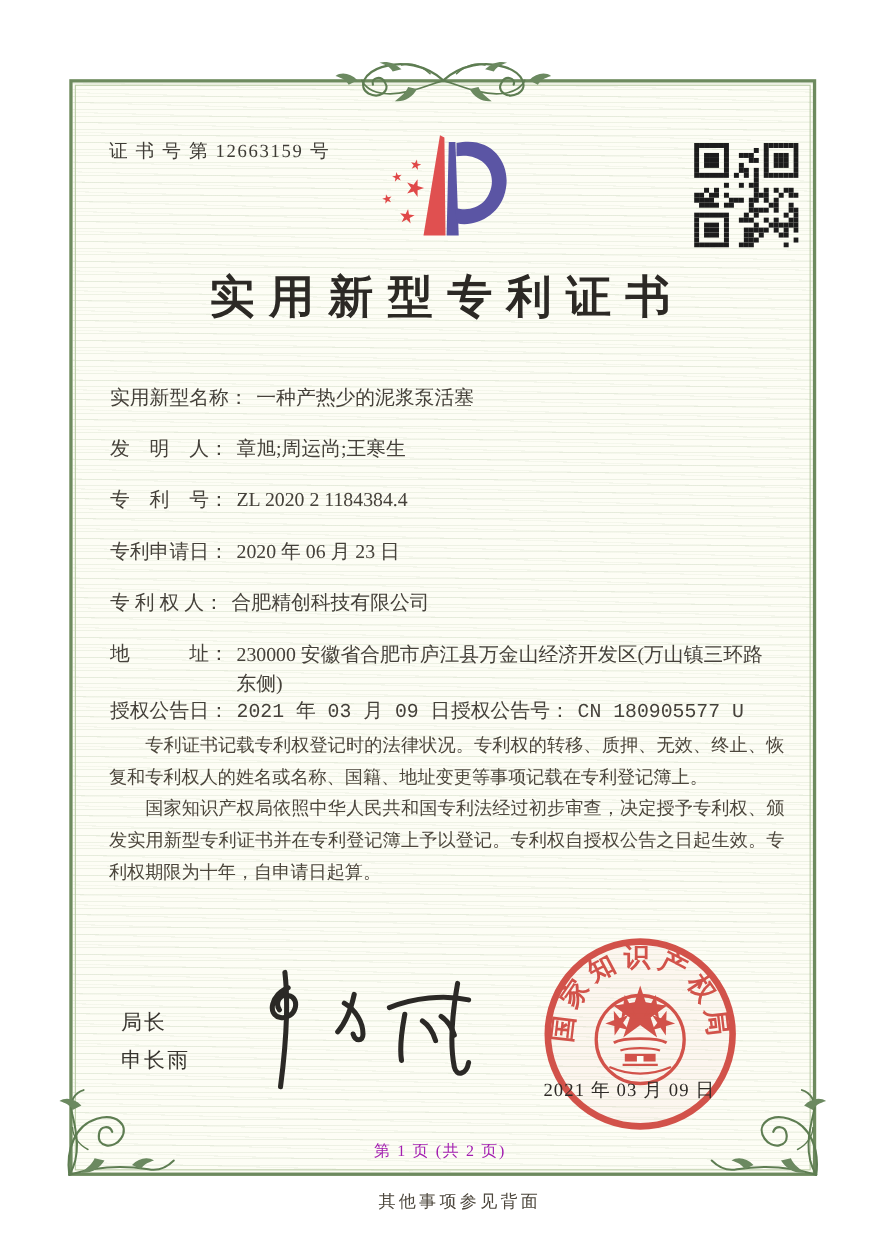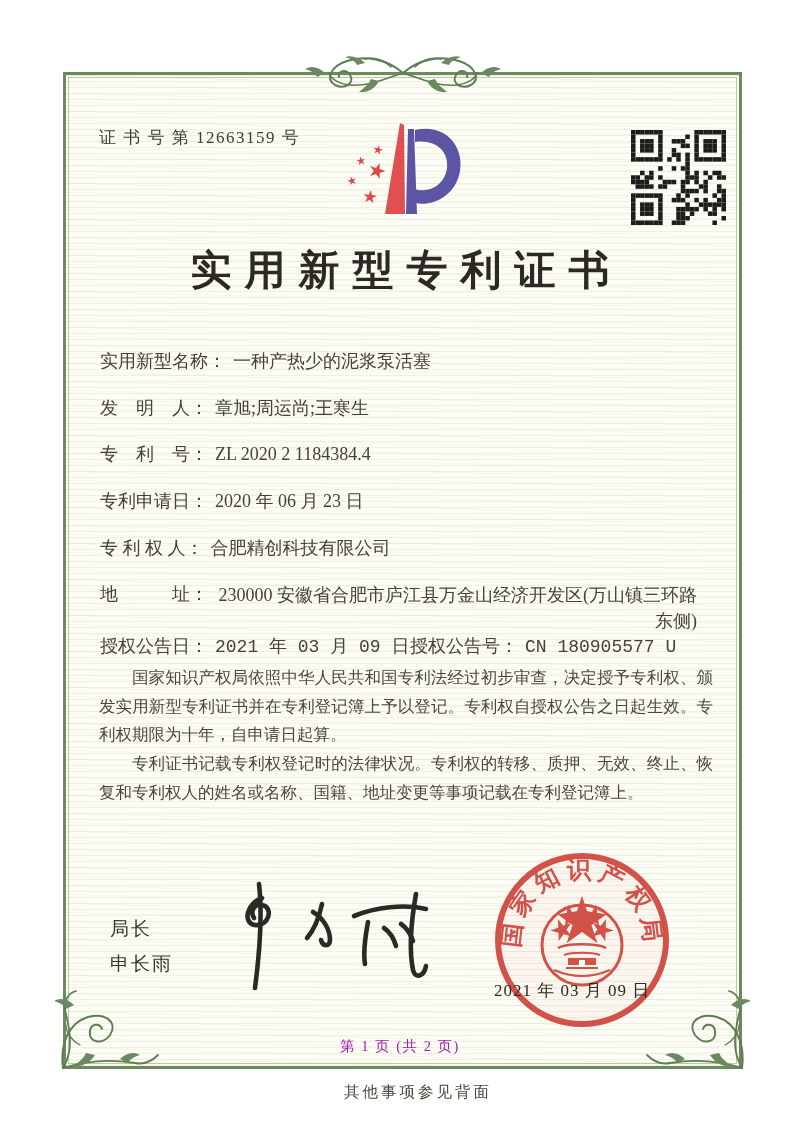--- a/index.html
+++ b/index.html
@@ -330,33 +330,33 @@
 </div>
 <div class="field-row" style="top:442px;">
   <span class="field-label">专　利　号：</span><span class="field-value">ZL 2020 2 1184384.4</span>
 </div>
 <div class="field-row" style="top:489px;">
   <span class="field-label">专利申请日：</span><span class="field-value">2020 年 06 月 23 日</span>
 </div>
 <div class="field-row" style="top:536px;">
   <span class="field-label">专 利 权 人：</span><span class="field-value">合肥精创科技有限公司</span>
 </div>
-<div class="field-row" style="top:582px;text-align:right;">
+<div class="field-row" style="top:582px;">
   <span class="field-label">地　　　址：</span><span class="field-value wrap">230000 安徽省合肥市庐江县万金山经济开发区(万山镇三环路东侧)</span>
 </div>
 <div class="field-row" style="top:634px;width:640px;font-family:Liberation Mono, monospace;">
   <span class="field-label">授权公告日：</span><span class="field-value">2021 年 03 月 09 日</span>
   <span class="grant-no-group">
     <span class="field-label">授权公告号：</span><span class="field-value">CN 180905577 U</span>
   </span>
 </div>
 
 <div class="body-text">
+  <p>专利证书记载专利权登记时的法律状况。专利权的转移、质押、无效、终止、恢复和专利权人的姓名或名称、国籍、地址变更等事项记载在专利登记簿上。</p>
   <p>国家知识产权局依照中华人民共和国专利法经过初步审查，决定授予专利权、颁发实用新型专利证书并在专利登记簿上予以登记。专利权自授权公告之日起生效。专利权期限为十年，自申请日起算。</p>
-  <p>专利证书记载专利权登记时的法律状况。专利权的转移、质押、无效、终止、恢复和专利权人的姓名或名称、国籍、地址变更等事项记载在专利登记簿上。</p>
 </div>
 
 <div class="officer-title">局长</div>
 <div class="officer-name">申长雨</div>
 
 <svg class="signature" width="225" height="118" viewBox="0 0 225 118">
   <g fill="none" stroke="#2b2926" stroke-width="4.6" stroke-linecap="round" stroke-linejoin="round">
     <path d="M40,20 C25,25 20,45 33,47 C47,49 52,29 40,27 C32,25 28,34 32,40"></path>
     <path d="M37,6 C40,32 38,72 33,110"></path>
     <path d="M100,26 C97,40 92,52 85,60"></path>

